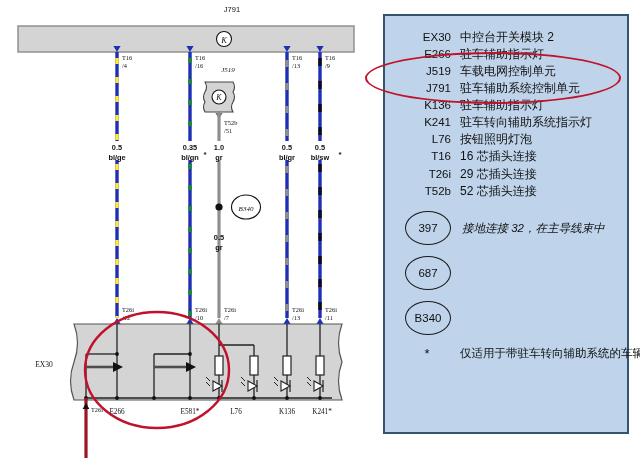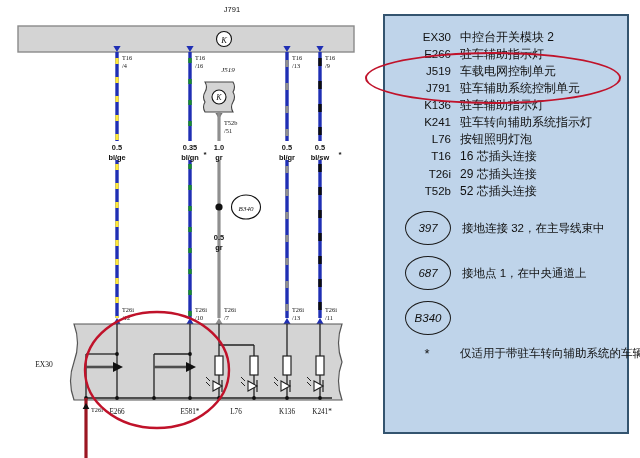--- a/index.html
+++ b/index.html
@@ -76,27 +76,27 @@
     width: 44px; height: 32px;
     border: 1.3px solid #1b1b1b;
     border-radius: 50%;
     display: flex;
     align-items: center;
     justify-content: center;
     font-size: 11.5px;
     color: #101010;
     margin-left: 6px;
     background: transparent;
-    font-style: italic;
   }
   .ref-desc {
     font-size: 11.5px;
     margin-left: 11px;
     white-space: nowrap;
     color: #101010;
+    font-style: italic;
   }
   .star-row {
     display: flex;
     align-items: center;
     margin-top: 2px;
   }
   .star-mark {
     flex: 0 0 auto;
     width: 44px;
     text-align: center;
@@ -392,21 +392,20 @@
       </li>
     </ul>
 
     <div class="ref-block">
       <div class="ref-row">
         <span class="ref-bubble">397</span>
         <span class="ref-desc">接地连接 32，在主导线束中</span>
       </div>
       <div class="ref-row">
         <span class="ref-bubble">687</span>
-        <span class="ref-desc">接地点 1，在中央通道上</span>
       </div>
       <div class="ref-row">
         <span class="ref-bubble">B340</span>
       </div>
       <div class="star-row">
         <span class="star-mark">*</span>
         <span class="star-desc">仅适用于带驻车转向辅助系统的车辆</span>
       </div>
     </div>
   </div>

